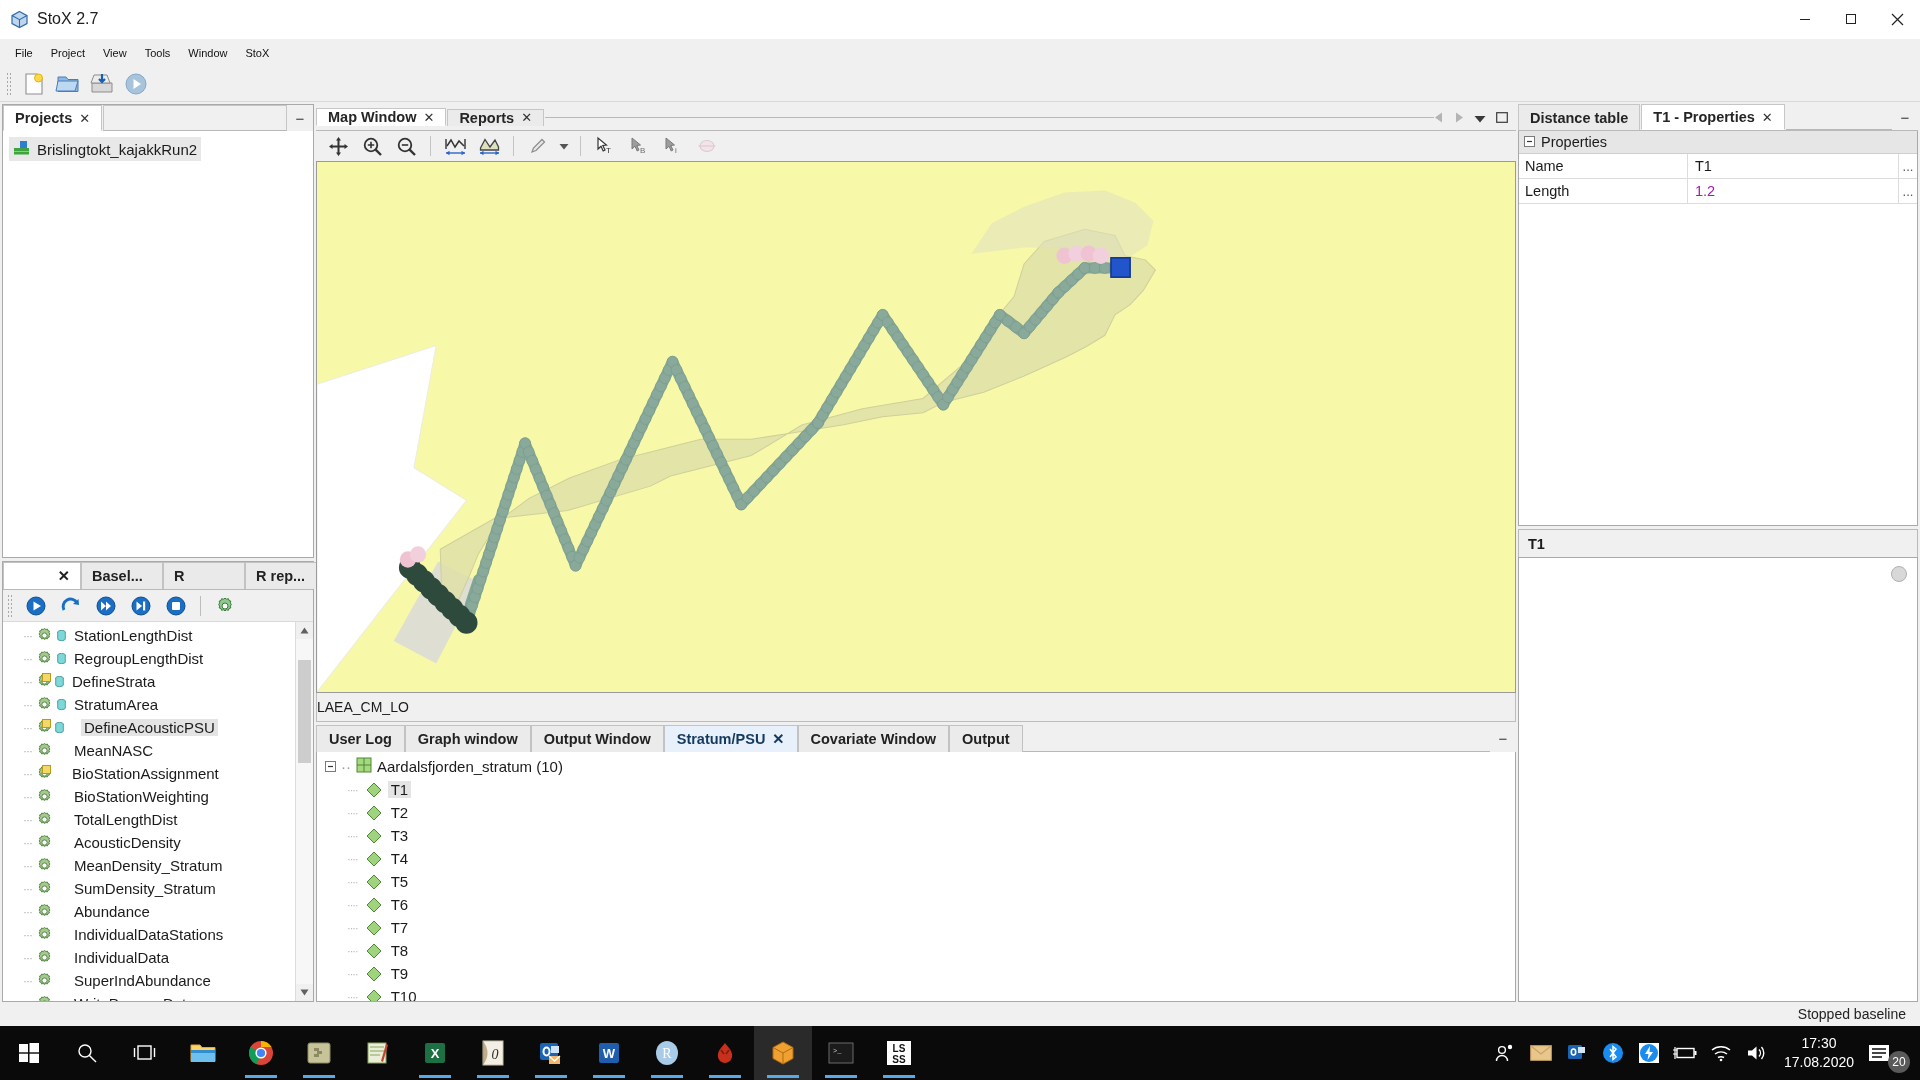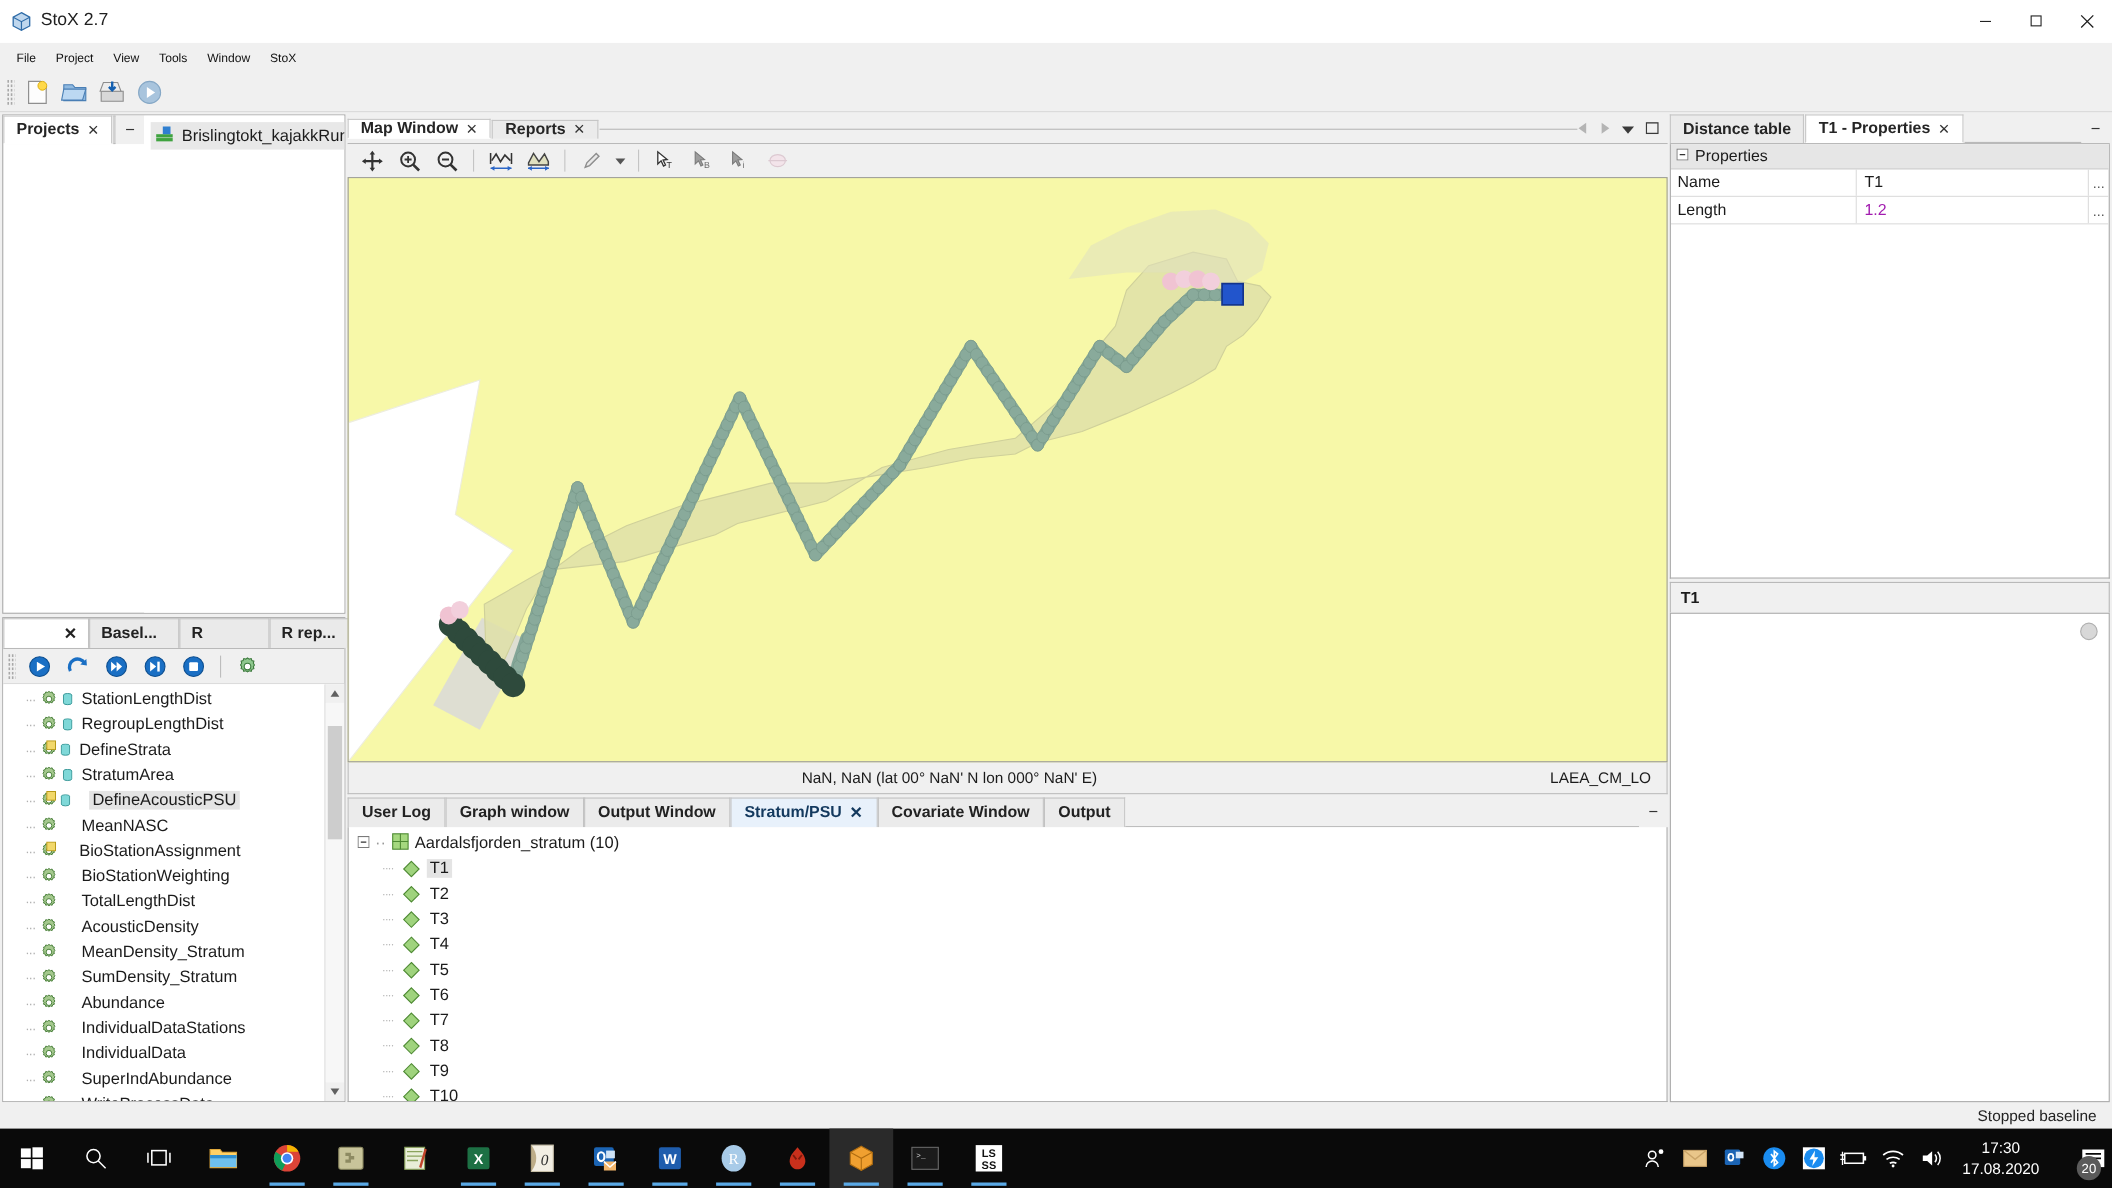--- a/index.html
+++ b/index.html
@@ -40,21 +40,21 @@
        color:#252525;background:#e4e4e4;border:1px solid #c6c6c6;border-bottom:none;margin-right:1px;}
   .tab.sel{background:#ffffff;border-bottom:1px solid #ffffff;}
   .tab.plain{background:#ebebeb;}
   .tab .x{font-size:13px;font-weight:normal;color:#333;}
   .tabfill{flex:1;border-bottom:1px solid #b9b9b9;background:#f0f0f0;}
   .tabfill.boxed{border:1px solid #c6c6c6;border-bottom:1px solid #b9b9b9;}
   .minus{width:26px;display:flex;align-items:center;justify-content:center;color:#333;font-size:15px;}
 
   
   .leftcol{width:312px;flex:none;display:flex;flex-direction:column;gap:3px;padding-top:2px;}
-  .projects-panel{height:452px;flex:none;border:1px solid #a9a9a9;background:#fff;display:flex;flex-direction:row;text-align:right;}
+  .projects-panel{height:452px;flex:none;border:1px solid #a9a9a9;background:#fff;display:flex;flex-direction:column;text-align:right;}
   .projects-head{display:flex;height:26px;flex:none;background:#f0f0f0;}
   .projects-head .tab{background:#fff;border:1px solid #c6c6c6;border-bottom:1px solid #fff;}
   .projects-body{flex:1;background:#fff;padding:6px 0 0 6px;overflow:hidden;}
   .proj-item{display:flex;align-items:center;gap:7px;font-size:15px;padding:2px 4px;width:max-content;background:#e8e8e8;}
 
   .baseline-panel{flex:1;border:1px solid #a9a9a9;background:#fff;display:flex;flex-direction:column;min-height:0;}
   .bl-tabs{display:flex;height:27px;flex:none;background:#f0f0f0;border-bottom:1px solid #b9b9b9;}
   .bl-tab{display:flex;align-items:center;justify-content:flex-start;padding:0 10px;font-size:14.5px;font-weight:bold;
           color:#222;background:#eaeaea;border:1px solid #c2c2c2;border-bottom:none;min-width:60px;}
   .bl-tab.first{background:#fff;justify-content:flex-end;min-width:56px;}
@@ -119,21 +119,21 @@
                padding-right:14px;font-size:14px;color:#222;background:#f0f0f0;}
 
   
   .taskbar{height:54px;flex:none;background:#0a0a0a;display:flex;align-items:center;}
   .tb-item{width:58px;height:54px;display:flex;align-items:center;justify-content:center;position:relative;}
   .tb-item.active{background:#2a2a2a;}
   .tb-item .ul{position:absolute;bottom:2px;left:13px;right:13px;height:3px;background:#5aa9e6;}
   .tray{margin-left:auto;display:flex;align-items:center;gap:2px;padding-right:6px;}
   .tray-ico{width:34px;height:54px;display:flex;align-items:center;justify-content:center;}
   .clock{color:#fff;font-size:14px;text-align:center;line-height:1.35;padding:0 12px 0 8px;}
-  .notif{width:46px;height:54px;display:flex;align-items:center;justify-content:flex-end;position:relative;}
+  .notif{width:46px;height:54px;display:flex;align-items:center;justify-content:flex-start;position:relative;}
   .badge{position:absolute;right:4px;bottom:7px;width:22px;height:22px;border-radius:50%;
          background:#5a5a5a;color:#fff;font-size:12px;display:flex;align-items:center;justify-content:center;}
 </style>
 </head>
 <body>
 
 <div class="app">
 
   <div class="titlebar">
     <span class="tb-icon">
@@ -844,21 +844,20 @@
               <circle cx="752" cy="90" r="8" fill="#f2cfdc"></circle>
               <circle cx="764" cy="90" r="8" fill="#f0c3d2"></circle>
               <circle cx="776" cy="92" r="8" fill="#f2cfdc"></circle>
             </g>
 
             <rect x="786" y="94" width="19" height="19" fill="#2255cc" stroke="#12348c" stroke-width="1.5"></rect>
           </svg>
         </div>
 
         <div class="map-status">
-          <span class="coord">NaN, NaN (lat 00° NaN' N lon 000° NaN' E)</span>
           <span class="proj">LAEA_CM_LO</span>
         </div>
       </div>
 
       <div class="bottom-panel">
         <div class="bottom-tabrow">
           <div class="btab">User Log</div>
           <div class="btab">Graph window</div>
           <div class="btab">Output Window</div>
           <div class="btab sel">

